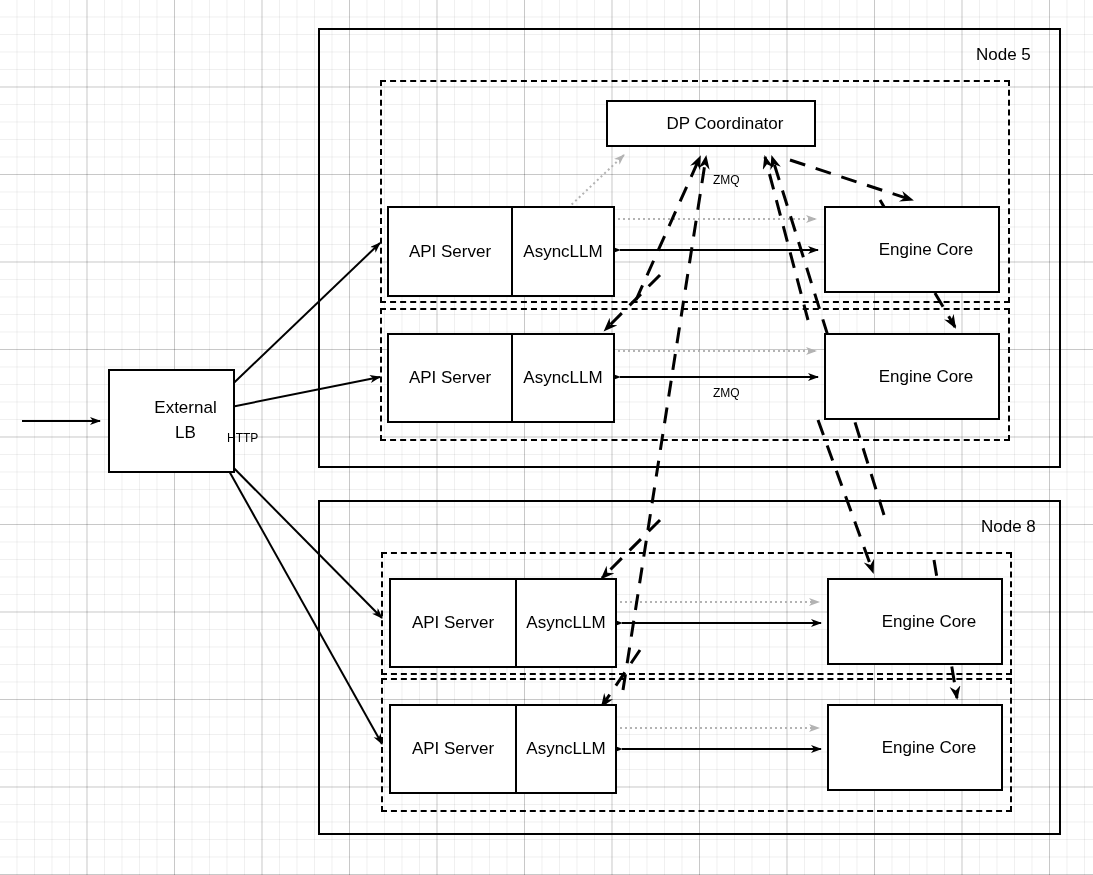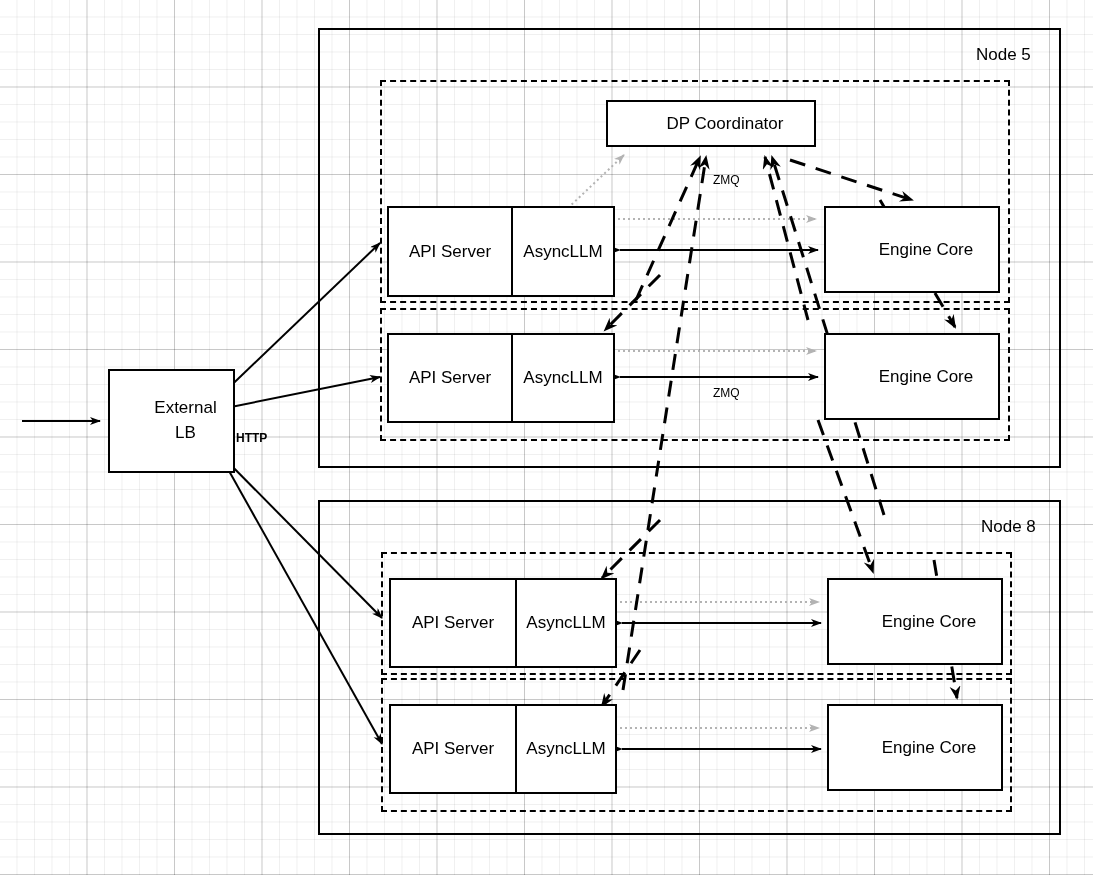--- a/index.html
+++ b/index.html
@@ -203,21 +203,21 @@
     </g>
     <g>
       <line x1="640" y1="650" x2="602" y2="706" stroke="#000" stroke-width="3" stroke-dasharray="16 11" marker-end="url(#ah-dash)"></line>
     </g>
   </svg>
 
   <div class="box" style="left:108px; top:369px; width:127px; height:104px; flex-direction:column; line-height:1.45;">
     <span>External</span>
     <span>LB</span>
   </div>
-  <div class="edge-label" style="left:236px; top:431px;font-weight:bold;">HTTP</div>
+  <div class="edge-label" style="left:227px; top:431px;">HTTP</div>
 
   <div class="node-frame" style="left:318px; top:28px; width:743px; height:440px;"></div>
   <div class="node-label" style="left:976px; top:45px;">Node 5</div>
 
   <div class="box" style="left:606px; top:100px; width:210px; height:47px;">
     <span>DP Coordinator</span>
   </div>
 
   <div class="dp-group" style="left:380px; top:80px; width:630px; height:223px;"></div>
   <div class="split-box" style="left:387px; top:206px; width:228px; height:91px;">

